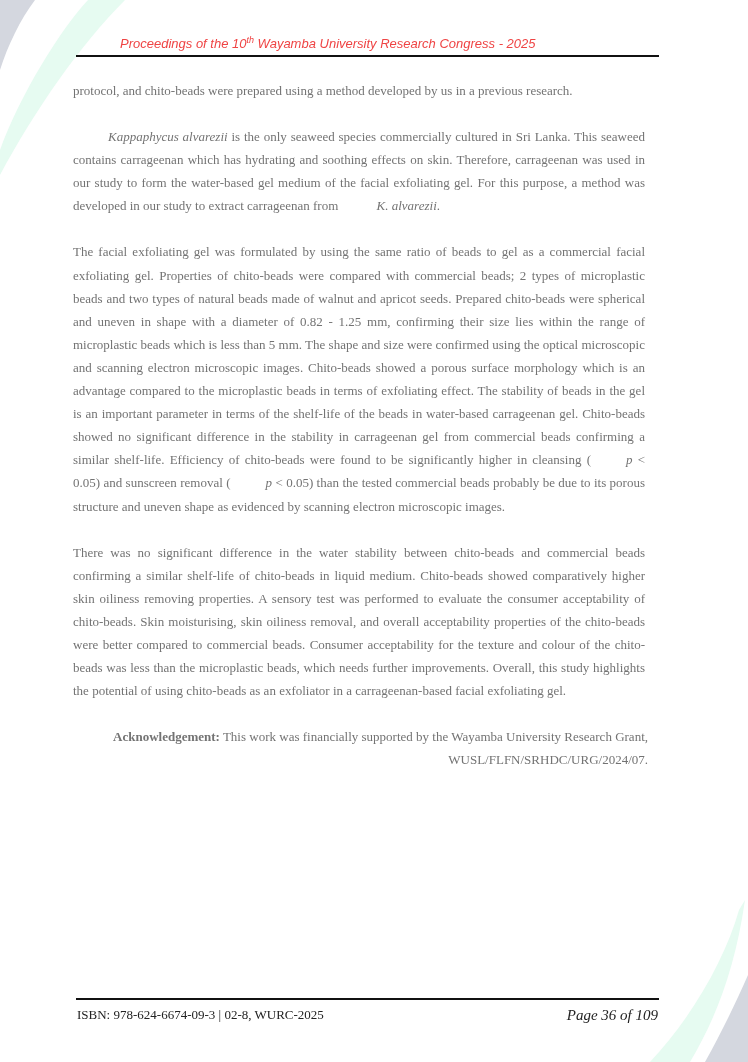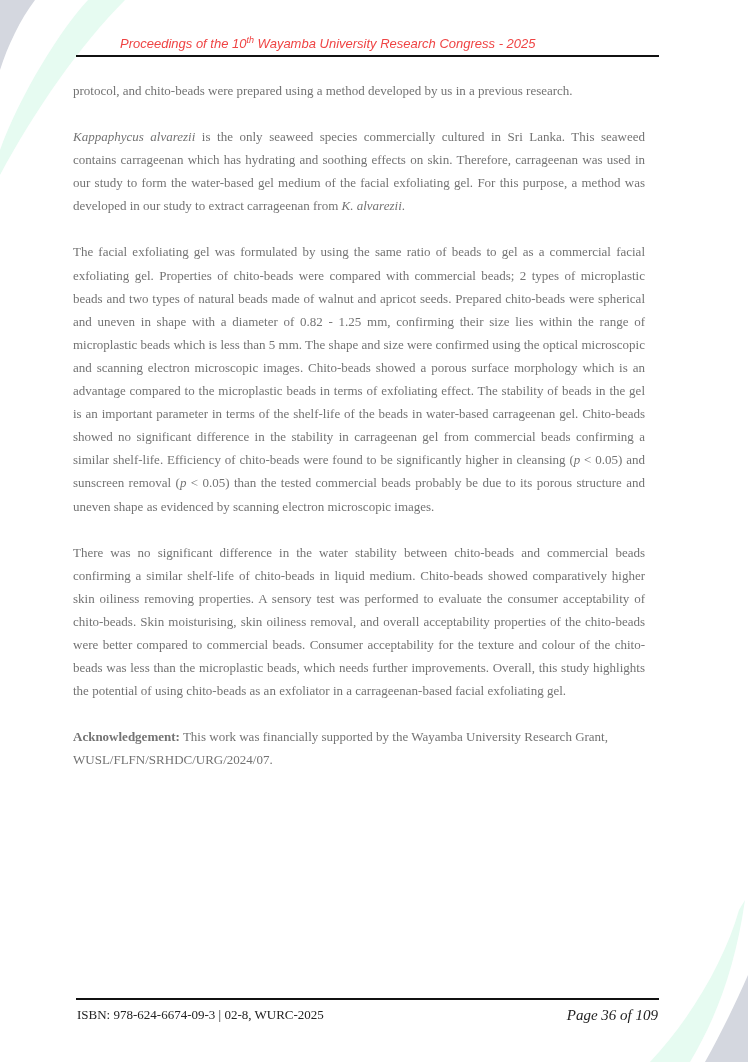--- a/index.html
+++ b/index.html
@@ -17,21 +17,21 @@
   }
   .header-rule { position: absolute; left: 76px; top: 55px; width: 583px; height: 2px; background: #111; }
   .content {
     position: absolute; left: 73px; top: 79px; width: 572px;
     font-family: Liberation Serif, serif;
     font-size: 13px; line-height: 23.1px; color: #737373;
   }
   .content p { margin: 0; text-align: justify; }
   .p-gap { margin-top: 23px !important; }
   .kw-gap { margin-top: 23px !important; }
-  .content em { font-style: italic; }
+  .content em { font-style: italic; margin-left: 35px; }
   .content b { font-weight: bold; }
   .footer-rule { position: absolute; left: 76px; top: 998px; width: 583px; height: 2px; background: #111; }
   .footer-left {
     position: absolute; left: 77px; top: 1006px;
     font-family: "Liberation Serif", serif; font-size: 13px; line-height: 18px; color: #222;
   }
   .footer-right {
     position: absolute; right: 90px; top: 1006px;
     font-family: "Liberation Serif", serif; font-style: italic; font-size: 15px; line-height: 18px; color: #222;
   }
@@ -59,18 +59,18 @@
 <div class="content">
   <p>protocol, and chito-beads were prepared using a method developed by us in a previous research.</p>
 
   <p class="p-gap"><em>Kappaphycus alvarezii</em><span> is the only seaweed species commercially cultured in Sri Lanka. This seaweed contains carrageenan which has hydrating and soothing effects on skin. Therefore, carrageenan was used in our study to form the water-based gel medium of the facial exfoliating gel. For this purpose, a method was developed in our study to extract carrageenan from </span><em>K. alvarezii</em><span>.</span></p>
 
   <p class="p-gap"><span>The facial exfoliating gel was formulated by using the same ratio of beads to gel as a commercial facial exfoliating gel. Properties of chito-beads were compared with commercial beads; 2 types of microplastic beads and two types of natural beads made of walnut and apricot seeds. Prepared chito-beads were spherical and uneven in shape with a diameter of 0.82 - 1.25 mm, confirming their size lies within the range of microplastic beads which is less than 5 mm. The shape and size were confirmed using the optical microscopic and scanning electron microscopic images. Chito-beads showed a porous surface morphology which is an advantage compared to the microplastic beads in terms of exfoliating effect. The stability of beads in the gel is an important parameter in terms of the shelf-life of the beads in water-based carrageenan gel. Chito-beads showed no significant difference in the stability in carrageenan gel from commercial beads confirming a similar shelf-life. Efficiency of chito-beads were found to be significantly higher in cleansing (</span><em>p</em><span> &lt; 0.05) and sunscreen removal (</span><em>p</em><span> &lt; 0.05) than the tested commercial beads probably be due to its porous structure and uneven shape as evidenced by scanning electron microscopic images.</span></p>
 
   <p class="p-gap">There was no significant difference in the water stability between chito-beads and commercial beads confirming a similar shelf-life of chito-beads in liquid medium. Chito-beads showed comparatively higher skin oiliness removing properties. A sensory test was performed to evaluate the consumer acceptability of chito-beads. Skin moisturising, skin oiliness removal, and overall acceptability properties of the chito-beads were better compared to commercial beads. Consumer acceptability for the texture and colour of the chito-beads was less than the microplastic beads, which needs further improvements. Overall, this study highlights the potential of using chito-beads as an exfoliator in a carrageenan-based facial exfoliating gel.</p>
 
 
-  <p class="kw-gap" style="text-align:left; width:575px"><b>Acknowledgement:</b><span> This work was financially supported by the Wayamba University Research Grant, WUSL/FLFN/SRHDC/URG/2024/07.</span></p>
+  <p class="kw-gap" style="text-align:right; width:575px"><b>Acknowledgement:</b><span> This work was financially supported by the Wayamba University Research Grant, WUSL/FLFN/SRHDC/URG/2024/07.</span></p>
 </div>
 
 <div class="footer-rule"></div>
 <div class="footer-left">ISBN: 978-624-6674-09-3 | 02-8, WURC-2025</div>
 <div class="footer-right">Page 36 of 109</div>
 
 </body></html>

